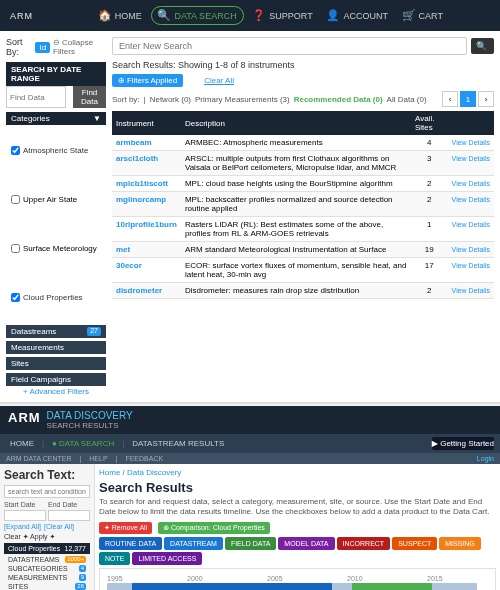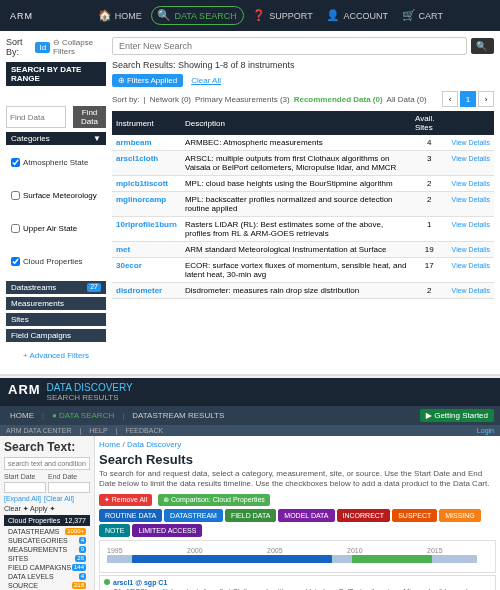--- a/index.html
+++ b/index.html
@@ -18,41 +18,41 @@
     .nav-data-search { color: #4CAF50; border: 1px solid #4CAF50; border-radius: 10px; padding: 2px 6px; }
 
     
     .top-main { display: flex; padding: 6px; gap: 6px; }
 
     
     .left-sidebar { width: 100px; flex-shrink: 0; }
     .sort-bar { display: flex; align-items: center; gap: 3px; margin-bottom: 5px; font-size: 9px; color: #333; }
     .sort-btn { background: #2196F3; color: #fff; border: none; border-radius: 2px; padding: 1px 4px; font-size: 8px; cursor: pointer; }
     .collapse-btn { font-size: 8px; color: #666; cursor: pointer; margin-left: auto; }
-    .search-by { background: #1a2533; color: #fff; font-size: 8px; padding: 3px 5px; margin-bottom: 20px; font-weight: bold; }
+    .search-by { background: #1a2533; color: #fff; font-size: 8px; padding: 3px 5px; margin-bottom: 0; font-weight: bold; }
     .filter-input-group { display: flex; gap: 7px; margin-bottom: 4px; }
     .filter-input { border: 1px solid #ccc; padding: 2px 3px; font-size: 8px; width: 60px; }
     .find-btn { background: #555; color: #fff; border: none; padding: 2px 4px; font-size: 8px; cursor: pointer; }
     .sidebar-categories { }
     .cat-header { background: #1a2533; color: #fff; font-size: 8px; padding: 2px 5px; display: flex; justify-content: space-between; cursor: pointer; margin-bottom: 1px; }
-    .cat-item { font-size: 8px; padding: 12px 5px; display: flex; align-items: center; gap: 3px; cursor: pointer; }
+    .cat-item { font-size: 8px; padding: 20px 5px; display: flex; align-items: center; gap: 3px; cursor: pointer; }
     .cat-item.checked { color: #333; }
     .cat-item input[type=checkbox] { width: 9px; height: 9px; }
     .cat-badge { margin-left: auto; background: #2196F3; color: #fff; border-radius: 2px; padding: 0 3px; font-size: 7px; }
     .sidebar-section { margin-top: 3px; }
     .sidebar-section-header { background: #2c3e50; color: #fff; font-size: 8px; padding: 2px 5px; display: flex; justify-content: space-between; cursor: pointer; margin-bottom: 1px; }
-    .advanced-filters { color: #2196F3; font-size: 8px; padding: 8px 5px; cursor: pointer; text-align: center; }
+    .advanced-filters { color: #2196F3; font-size: 8px; padding: 0 5px; cursor: pointer; text-align: center; }
 
     
     .right-content { flex: 1; min-width: 0; }
     .search-bar-top { display: flex; align-items: center; gap: 4px; margin-bottom: 5px; }
     .search-input { flex: 1; border: 1px solid #ccc; padding: 3px 6px; font-size: 9px; border-radius: 2px; }
     .search-btn { background: #333; color: #fff; border: none; padding: 3px 6px; font-size: 9px; cursor: pointer; border-radius: 2px; }
     .results-header { font-size: 9px; color: #333; margin-bottom: 4px; }
-    .results-actions { display: flex; align-items: center; gap: 8px; margin-bottom: 4px; }
+    .results-actions { display: flex; align-items: center; gap: 21px; margin-bottom: 4px; }
     .filters-applied-btn { background: #2196F3; color: #fff; border: none; padding: 2px 6px; font-size: 8px; border-radius: 2px; cursor: pointer; }
     .clear-btn { color: #2196F3; font-size: 8px; cursor: pointer; text-decoration: underline; }
     .sort-row { display: flex; align-items: center; gap: 4px; margin-bottom: 4px; font-size: 8px; color: #555; }
     .pagination { display: flex; align-items: center; gap: 2px; margin-left: auto; }
     .page-btn { width: 16px; height: 16px; border: 1px solid #ccc; background: #fff; font-size: 8px; cursor: pointer; display: flex; align-items: center; justify-content: center; }
     .page-btn.active { background: #2196F3; color: #fff; border-color: #2196F3; }
 
     
     .results-table { width: 100%; border-collapse: collapse; font-size: 8px; }
     .results-table th { background: #1a2533; color: #fff; padding: 3px 4px; text-align: left; font-weight: normal; font-size: 8px; }
@@ -68,21 +68,21 @@
     
     .bottom-header { background: #1a2533; padding: 4px 8px; display: flex; align-items: flex-start; gap: 6px; }
     .bottom-arm-logo { color: #fff; font-weight: bold; font-size: 13px; letter-spacing: 1px; }
     .discovery-title { color: #4FC3F7; font-size: 10px; }
     .discovery-subtitle { color: #aaa; font-size: 8px; }
 
     
     .bottom-nav { background: #2c3e50; display: flex; align-items: center; padding: 3px 6px; gap: 4px; font-size: 8px; }
     .bottom-nav-item { color: #ccc; padding: 2px 4px; cursor: pointer; display: flex; align-items: center; gap: 2px; }
     .bottom-nav-item.active { color: #4CAF50; }
-    .getting-started-btn { background: #15803d; color: #fff; border: none; padding: 2px 6px; font-size: 8px; border-radius: 2px; cursor: pointer; margin-left: auto; }
+    .getting-started-btn { background: #0f172a; color: #fff; border: none; padding: 2px 0; font-size: 8px; border-radius: 2px; cursor: pointer; margin-left: auto; }
 
     
     .bottom-sec-nav { background: #3d5166; display: flex; align-items: center; padding: 2px 6px; gap: 8px; font-size: 7px; color: #aaa; }
     .bottom-sec-nav .login-btn { margin-left: auto; color: #4FC3F7; cursor: pointer; }
 
     
     .bottom-main { display: flex; gap: 0; }
 
     
     .bottom-left { width: 95px; flex-shrink: 0; background: #f5f5f5; border-right: 1px solid #ddd; padding: 4px; }
@@ -193,25 +193,25 @@
         <div class="cat-header">
           <span>Categories</span>
           <span>▼</span>
         </div>
         <div class="cat-item checked">
           <input type="checkbox" checked="" style="">
           <span>Atmospheric State</span>
         </div>
         <div class="cat-item">
           <input type="checkbox" style="">
-          <span>Surface Meteorology</span>
+          <span>Upper Air State</span>
         </div>
         <div class="cat-item">
           <input type="checkbox" style="">
-          <span>Upper Air State</span>
+          <span>Surface Meteorology</span>
         </div>
         <div class="cat-item checked">
           <input type="checkbox" checked="" style="">
           <span>Cloud Properties</span>
         </div>
       </div>
       <div class="sidebar-section">
         <div class="sidebar-section-header">
           <span>Datastreams</span>
           <span class="cat-badge">27</span>

